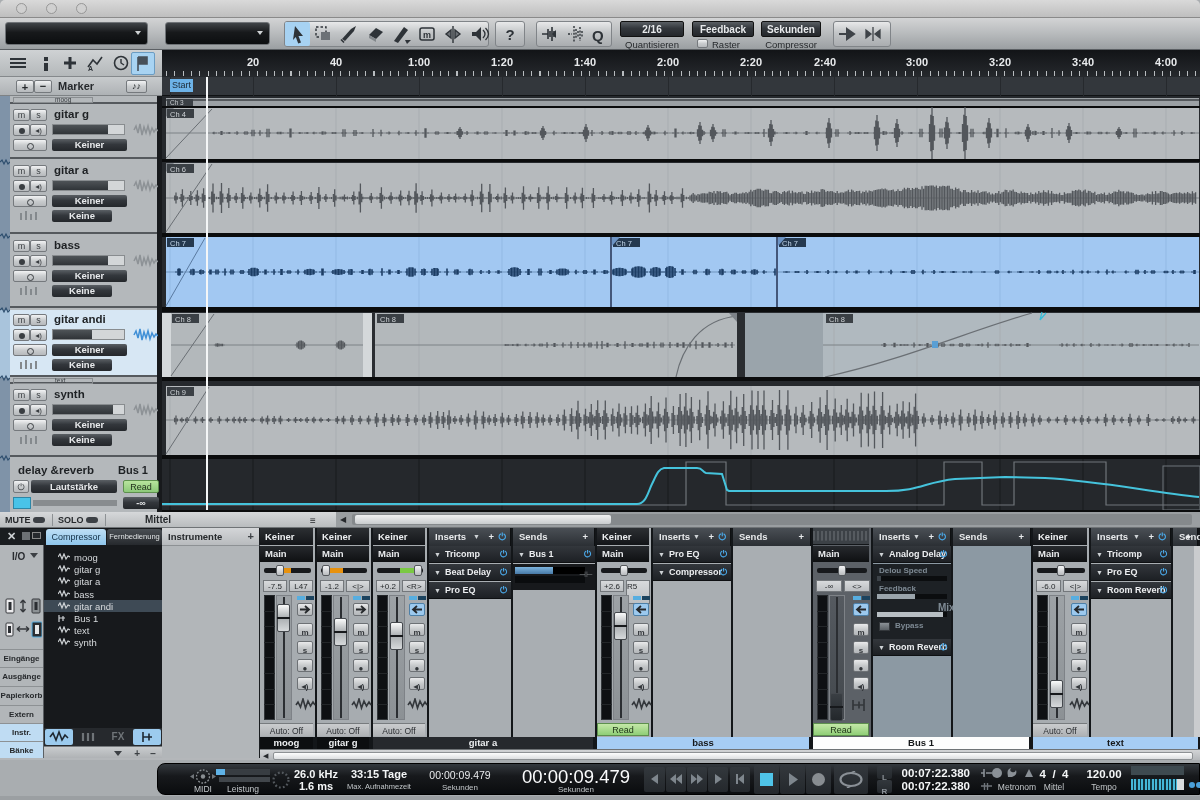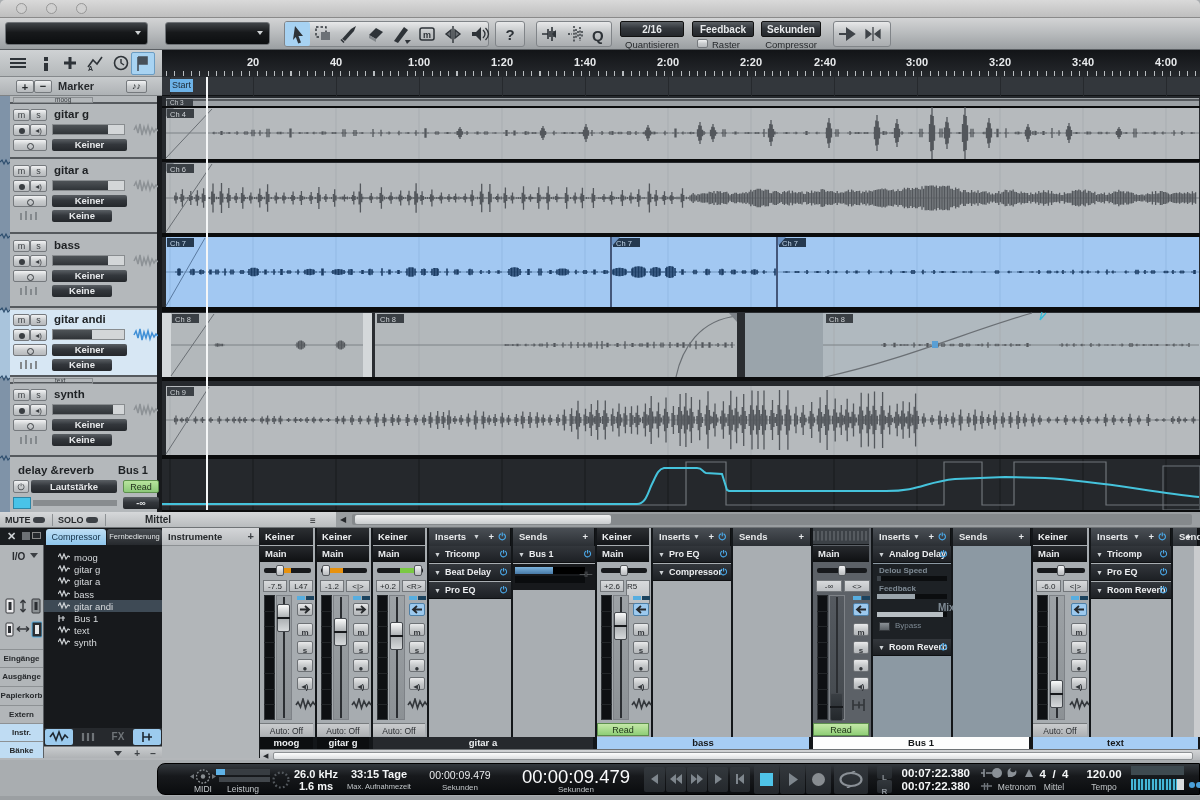--- a/index.html
+++ b/index.html
@@ -712,21 +712,21 @@
         <div class="abs" style="left:6px;top:2px;font-size:8px;color:#7e8a94;font-weight:bold;">Delou Speed</div>
         <div class="abs" style="left:4px;top:12px;width:70px;height:5px;background:#0b0d0f;"></div>
         <div class="abs" style="left:4px;top:12px;width:4px;height:5px;background:#3c4248;"></div>
         <div class="abs" style="left:6px;top:20px;font-size:8px;color:#7e8a94;font-weight:bold;">Feedback</div>
         <div class="abs" style="left:4px;top:30px;width:70px;height:5px;background:#0b0d0f;"></div>
         <div class="abs" style="left:4px;top:30px;width:38px;height:5px;background:#9aa4ab;"></div>
         <div class="abs" style="left:24px;top:38px;font-size:10px;color:#7e8a94;font-weight:bold;margin-left:41px;">Mix</div>
         <div class="abs" style="left:4px;top:48px;width:70px;height:5px;background:#0b0d0f;"></div>
         <div class="abs" style="left:4px;top:48px;width:66px;height:5px;background:#b8bfc4;"></div>
         <div class="abs" style="left:6px;top:58px;width:11px;height:9px;background:linear-gradient(#8b9196,#5a6065);border:1px solid #33373b;"></div>
-        <div class="abs" style="left:22px;top:57px;font-size:8px;color:#7e8a94;font-weight:normal;">Bypass</div>
+        <div class="abs" style="left:22px;top:57px;font-size:8px;color:#7e8a94;font-weight:bold;">Bypass</div>
       </div>
       <div class="insrow" style="top:111px;"><span style="margin-left:5px;color:#cfd3d6;font-size:7px;">▼</span><span style="margin-left:4px;">Room Reverb</span><span class="pwr abs" style="right:4px;top:0;">⏻</span></div>
     </div>
     <div class="abs" style="left:953px;top:528px;width:80px;height:221px;background:#8c99a3;border-right:2px solid #131619;">
       <div class="phdr"><span style="margin-left:6px;">Sends</span><span class="abs" style="right:6px;top:0;color:#e8eaec;">+</span></div>
     </div>
     <div class="abs" style="left:1091px;top:528px;width:82px;height:221px;background:#a9aeb2;border-right:2px solid #131619;">
       <div class="phdr"><span style="margin-left:6px;">Inserts</span><span class="pwr abs" style="right:4px;top:0;">⏻</span><span class="abs" style="right:16px;top:0;color:#e8eaec;">+</span><span class="abs" style="right:30px;top:0;color:#cfd3d6;font-size:7px;">▼</span></div>
       <div class="insrow" style="top:18px;"><span style="margin-left:5px;color:#cfd3d6;font-size:7px;">▼</span><span style="margin-left:4px;">Tricomp</span><span class="pwr abs" style="right:4px;top:0;">⏻</span></div>
       <div class="insrow" style="top:36px;"><span style="margin-left:5px;color:#cfd3d6;font-size:7px;">▼</span><span style="margin-left:4px;">Pro EQ</span><span class="pwr abs" style="right:4px;top:0;">⏻</span></div>

